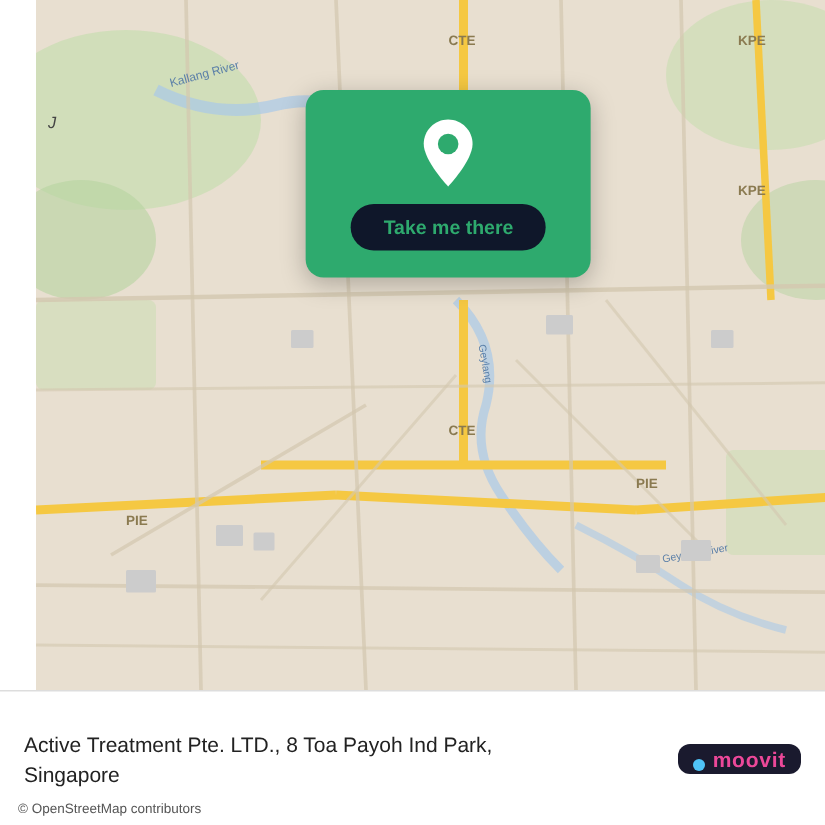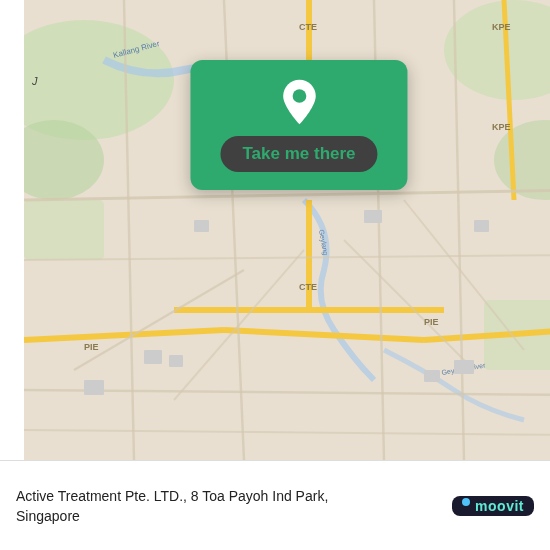--- a/index.html
+++ b/index.html
@@ -44,26 +44,26 @@
       min-width: 180px;
     }
 
     .map-pin {
       width: 48px;
       height: 48px;
       margin-bottom: 10px;
     }
 
     .take-me-btn {
-      background: #404040;
+      background: #0f172a;
       color: #2eaa6e;
       border: none;
       border-radius: 24px;
       padding: 8px 22px;
-      font-size: 17px;
+      font-size: 13px;
       font-weight: 600;
       cursor: pointer;
       white-space: nowrap;
     }
 
     
     .bottom-bar {
       width: 550px;
       height: 90px;
       background: white;
@@ -88,23 +88,23 @@
     .osm-credit {
       position: absolute;
       bottom: 6px;
       left: 12px;
       font-size: 9px;
       color: #555;
     }
 
     .moovit-logo {
       display: flex;
-      align-items: flex-start;
+      align-items: flex-end;
       background: #1a1a2e;
-      color: #5eead4;
+      color: #ec4899;
       border-radius: 8px;
       padding: 2px 10px;
       font-size: 14px;
       font-weight: bold;
       letter-spacing: 0.5px;
       margin-left: auto;
     }
 
     .moovit-dot {
       width: 8px;
@@ -188,20 +188,21 @@
       <circle cx="24" cy="21" r="8" fill="#2eaa6e"></circle>
     </svg>
 
     <button class="take-me-btn">Take me there</button>
   </div>
 
 </div>
 
 <div class="bottom-bar">
   <div class="bottom-bar-text">
+    <span class="osm-credit">© OpenStreetMap contributors</span>
     <div class="business-name" style="margin-top: 3px; white-space: pre-line;">Active Treatment Pte. LTD., 8 Toa Payoh Ind Park,
 Singapore</div>
   </div>
 
   <div class="moovit-logo">
     <div class="moovit-dot"></div>
     <span>moovit</span>
   </div>
 </div>
 

